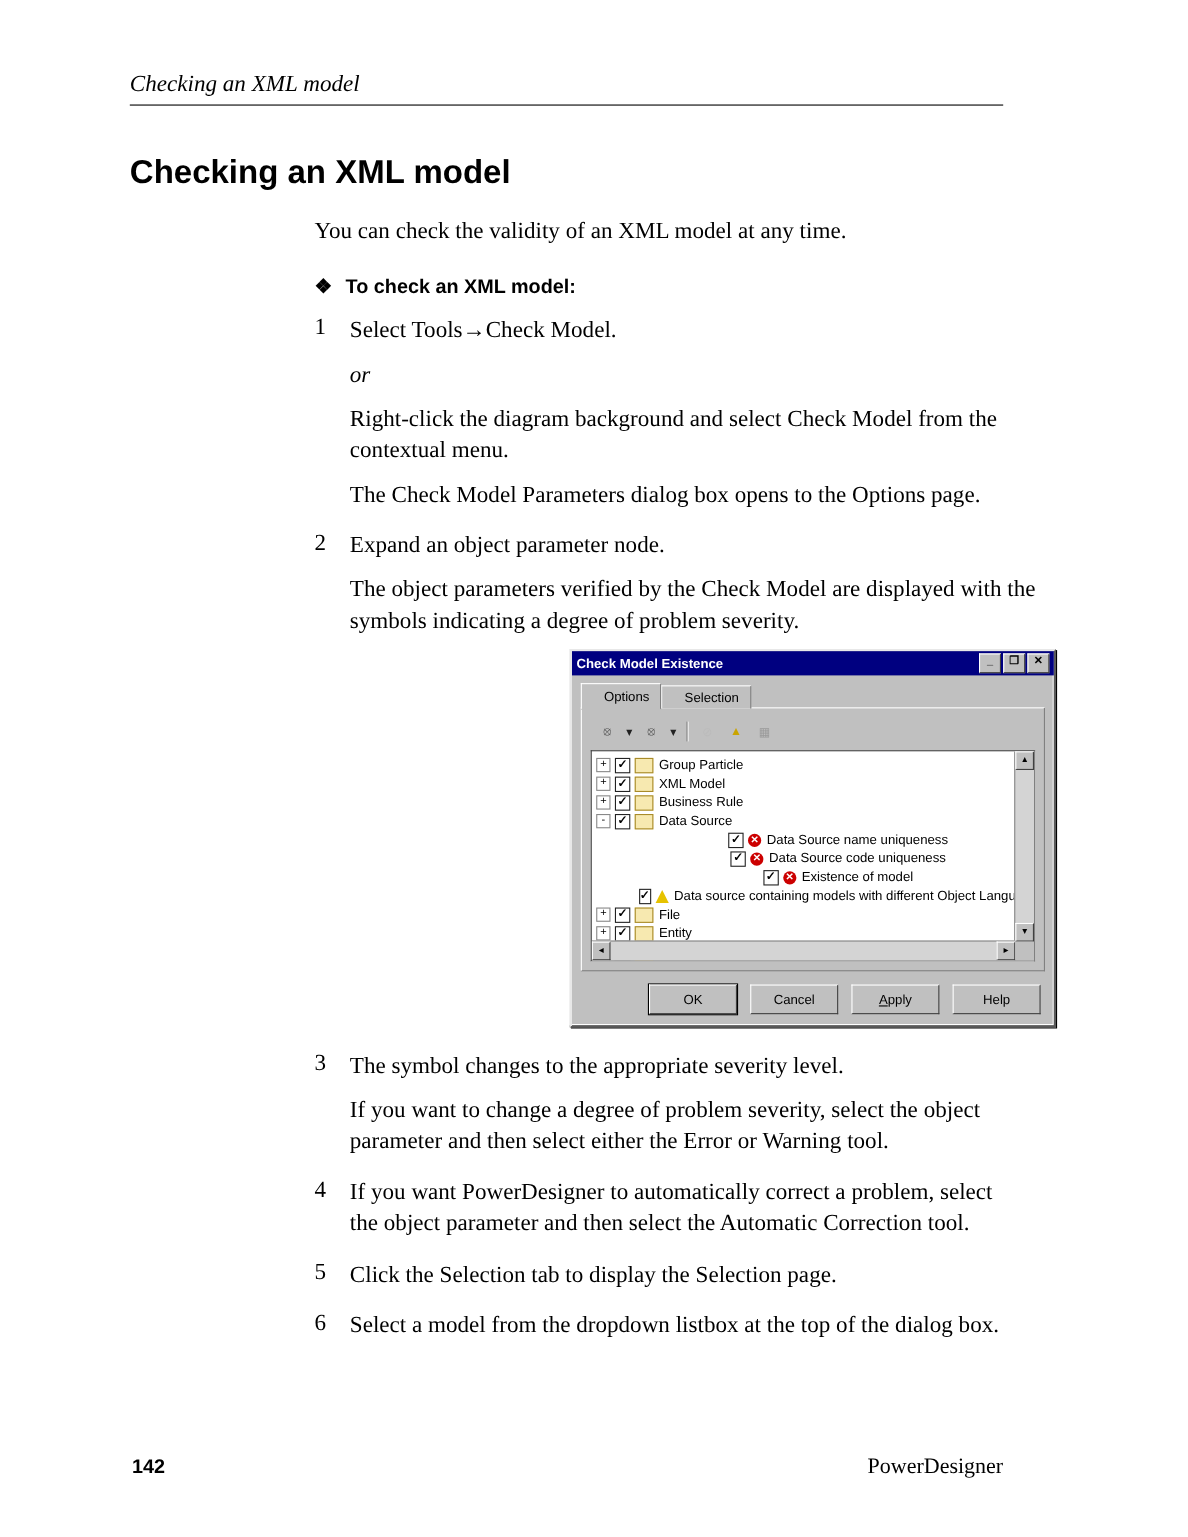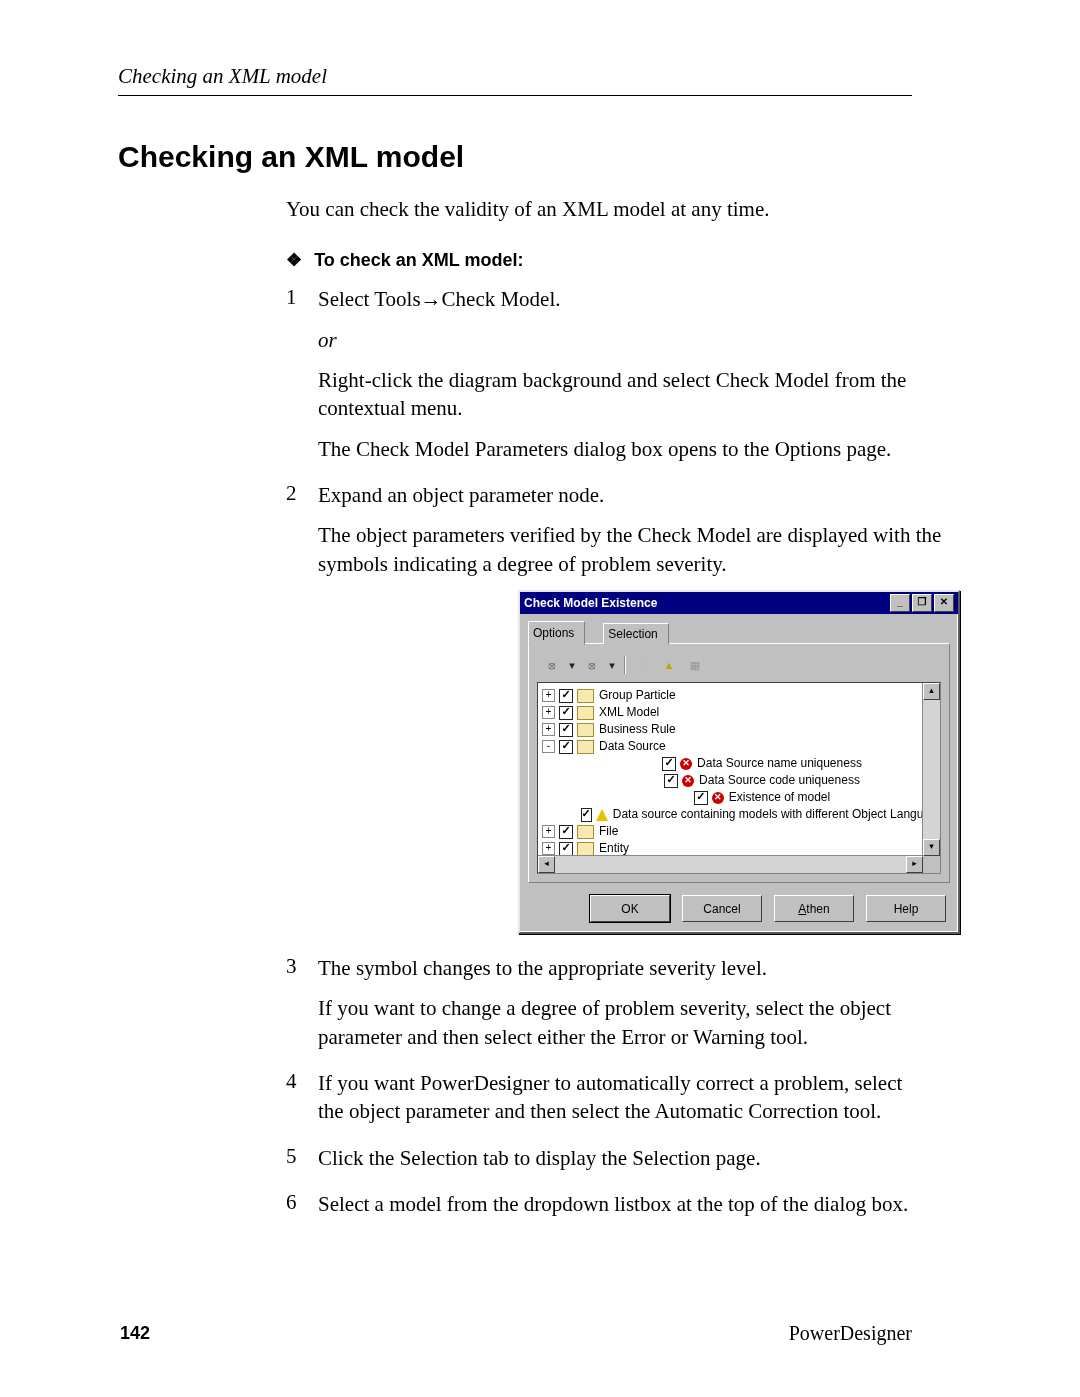--- a/index.html
+++ b/index.html
@@ -114,28 +114,28 @@
     padding: 6px 8px 10px 8px;
   }
   .tabs {
     display: flex;
     align-items: flex-end;
     margin-bottom: -1px;
     position: relative;
     z-index: 2;
   }
   .tab {
-    padding: 3px 10px 3px 4px;
+    padding: 3px 10px 3px 20px;
     border: 1px solid #808080;
     border-bottom: none;
     background: #c0c0c0;
     border-top-color: #fff;
     border-left-color: #fff;
     font-size: 12px;
-    margin-right: 18px;
+    margin-right: 0;
   }
   .tab.active {
     background: #c0c0c0;
     border-bottom: 1px solid #c0c0c0;
     position: relative;
     top: 1px;
     padding-top:4px;
     padding-bottom:4px;
     font-weight: normal;
   }
@@ -402,21 +402,21 @@
                     <div class="arrow right">▸</div>
                   </div>
                   <div class="corner"></div>
                 </div>
               </div>
               <div class="btnrow">
                 <div class="dlgbtn default">OK</div>
                 <div class="dlgbtn">Cancel</div>
                 <div class="dlgbtn">
                     <span class="ul">A</span>
-                    <span>then</span>
+                    <span>pply</span>
                   </div>
                 <div class="dlgbtn">Help</div>
               </div>
             </div>
           </div>
         </div>
       </div>
     </li>
     <li>
       <span class="num">3</span>

